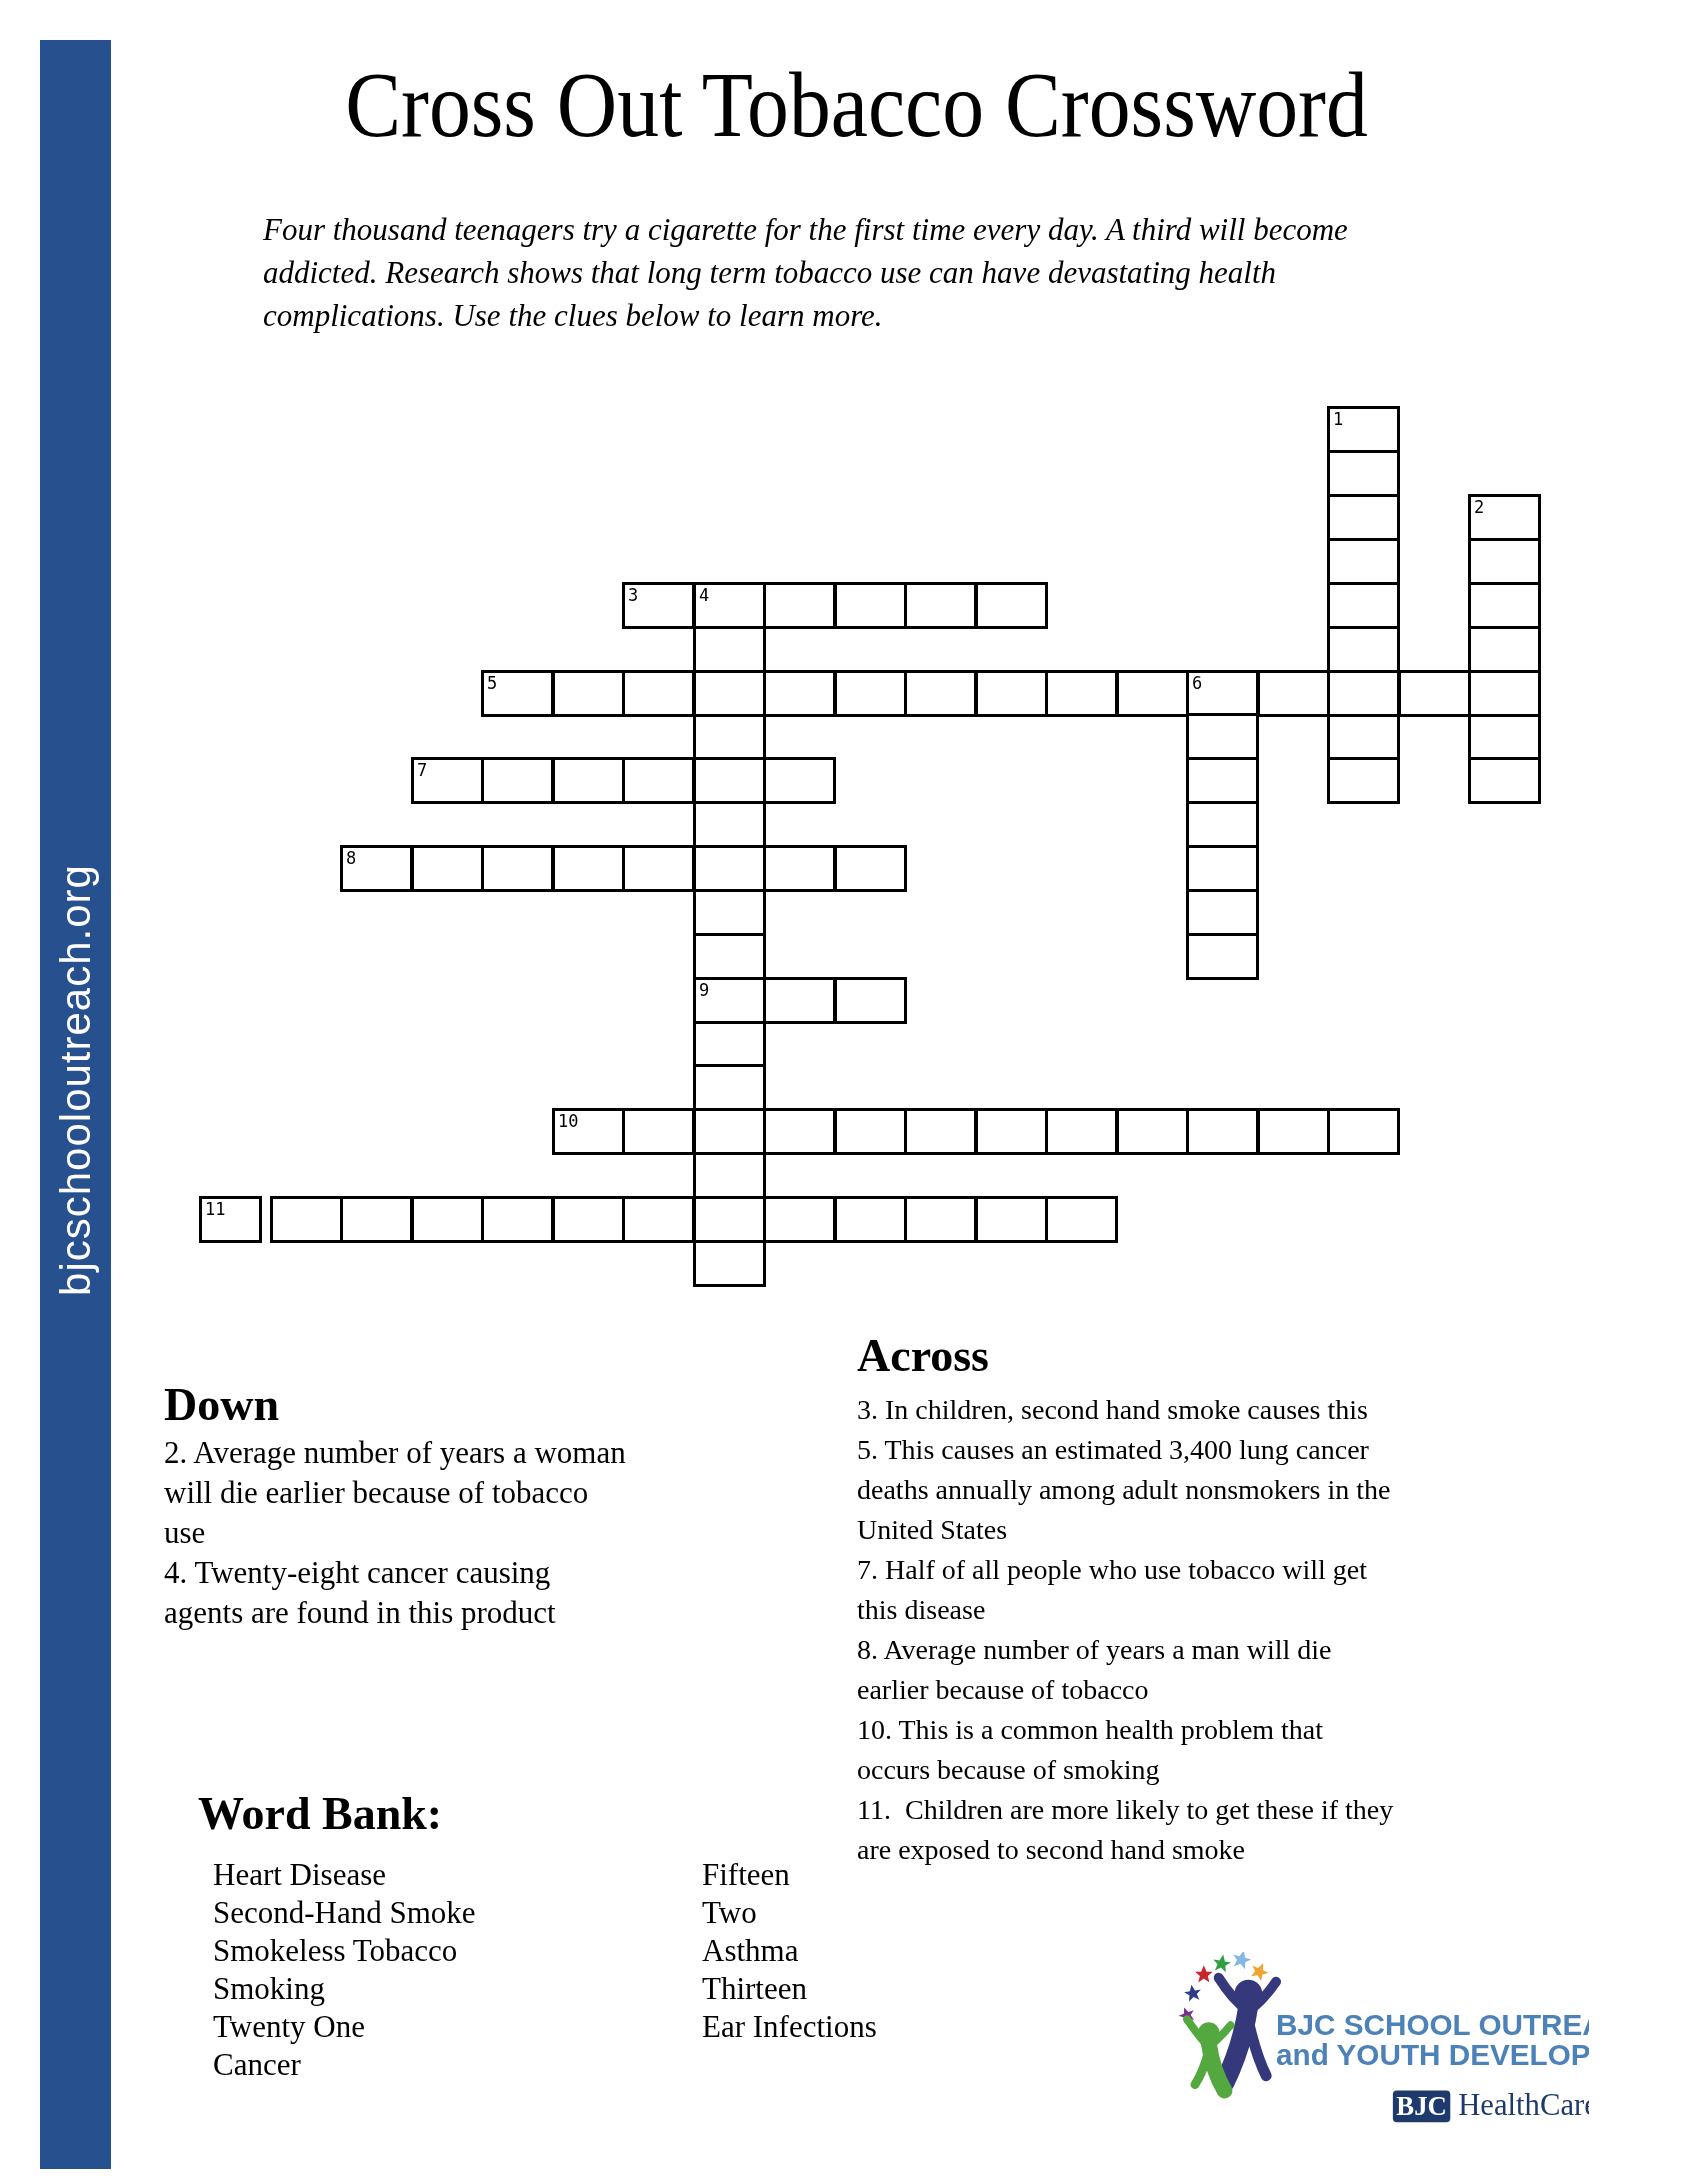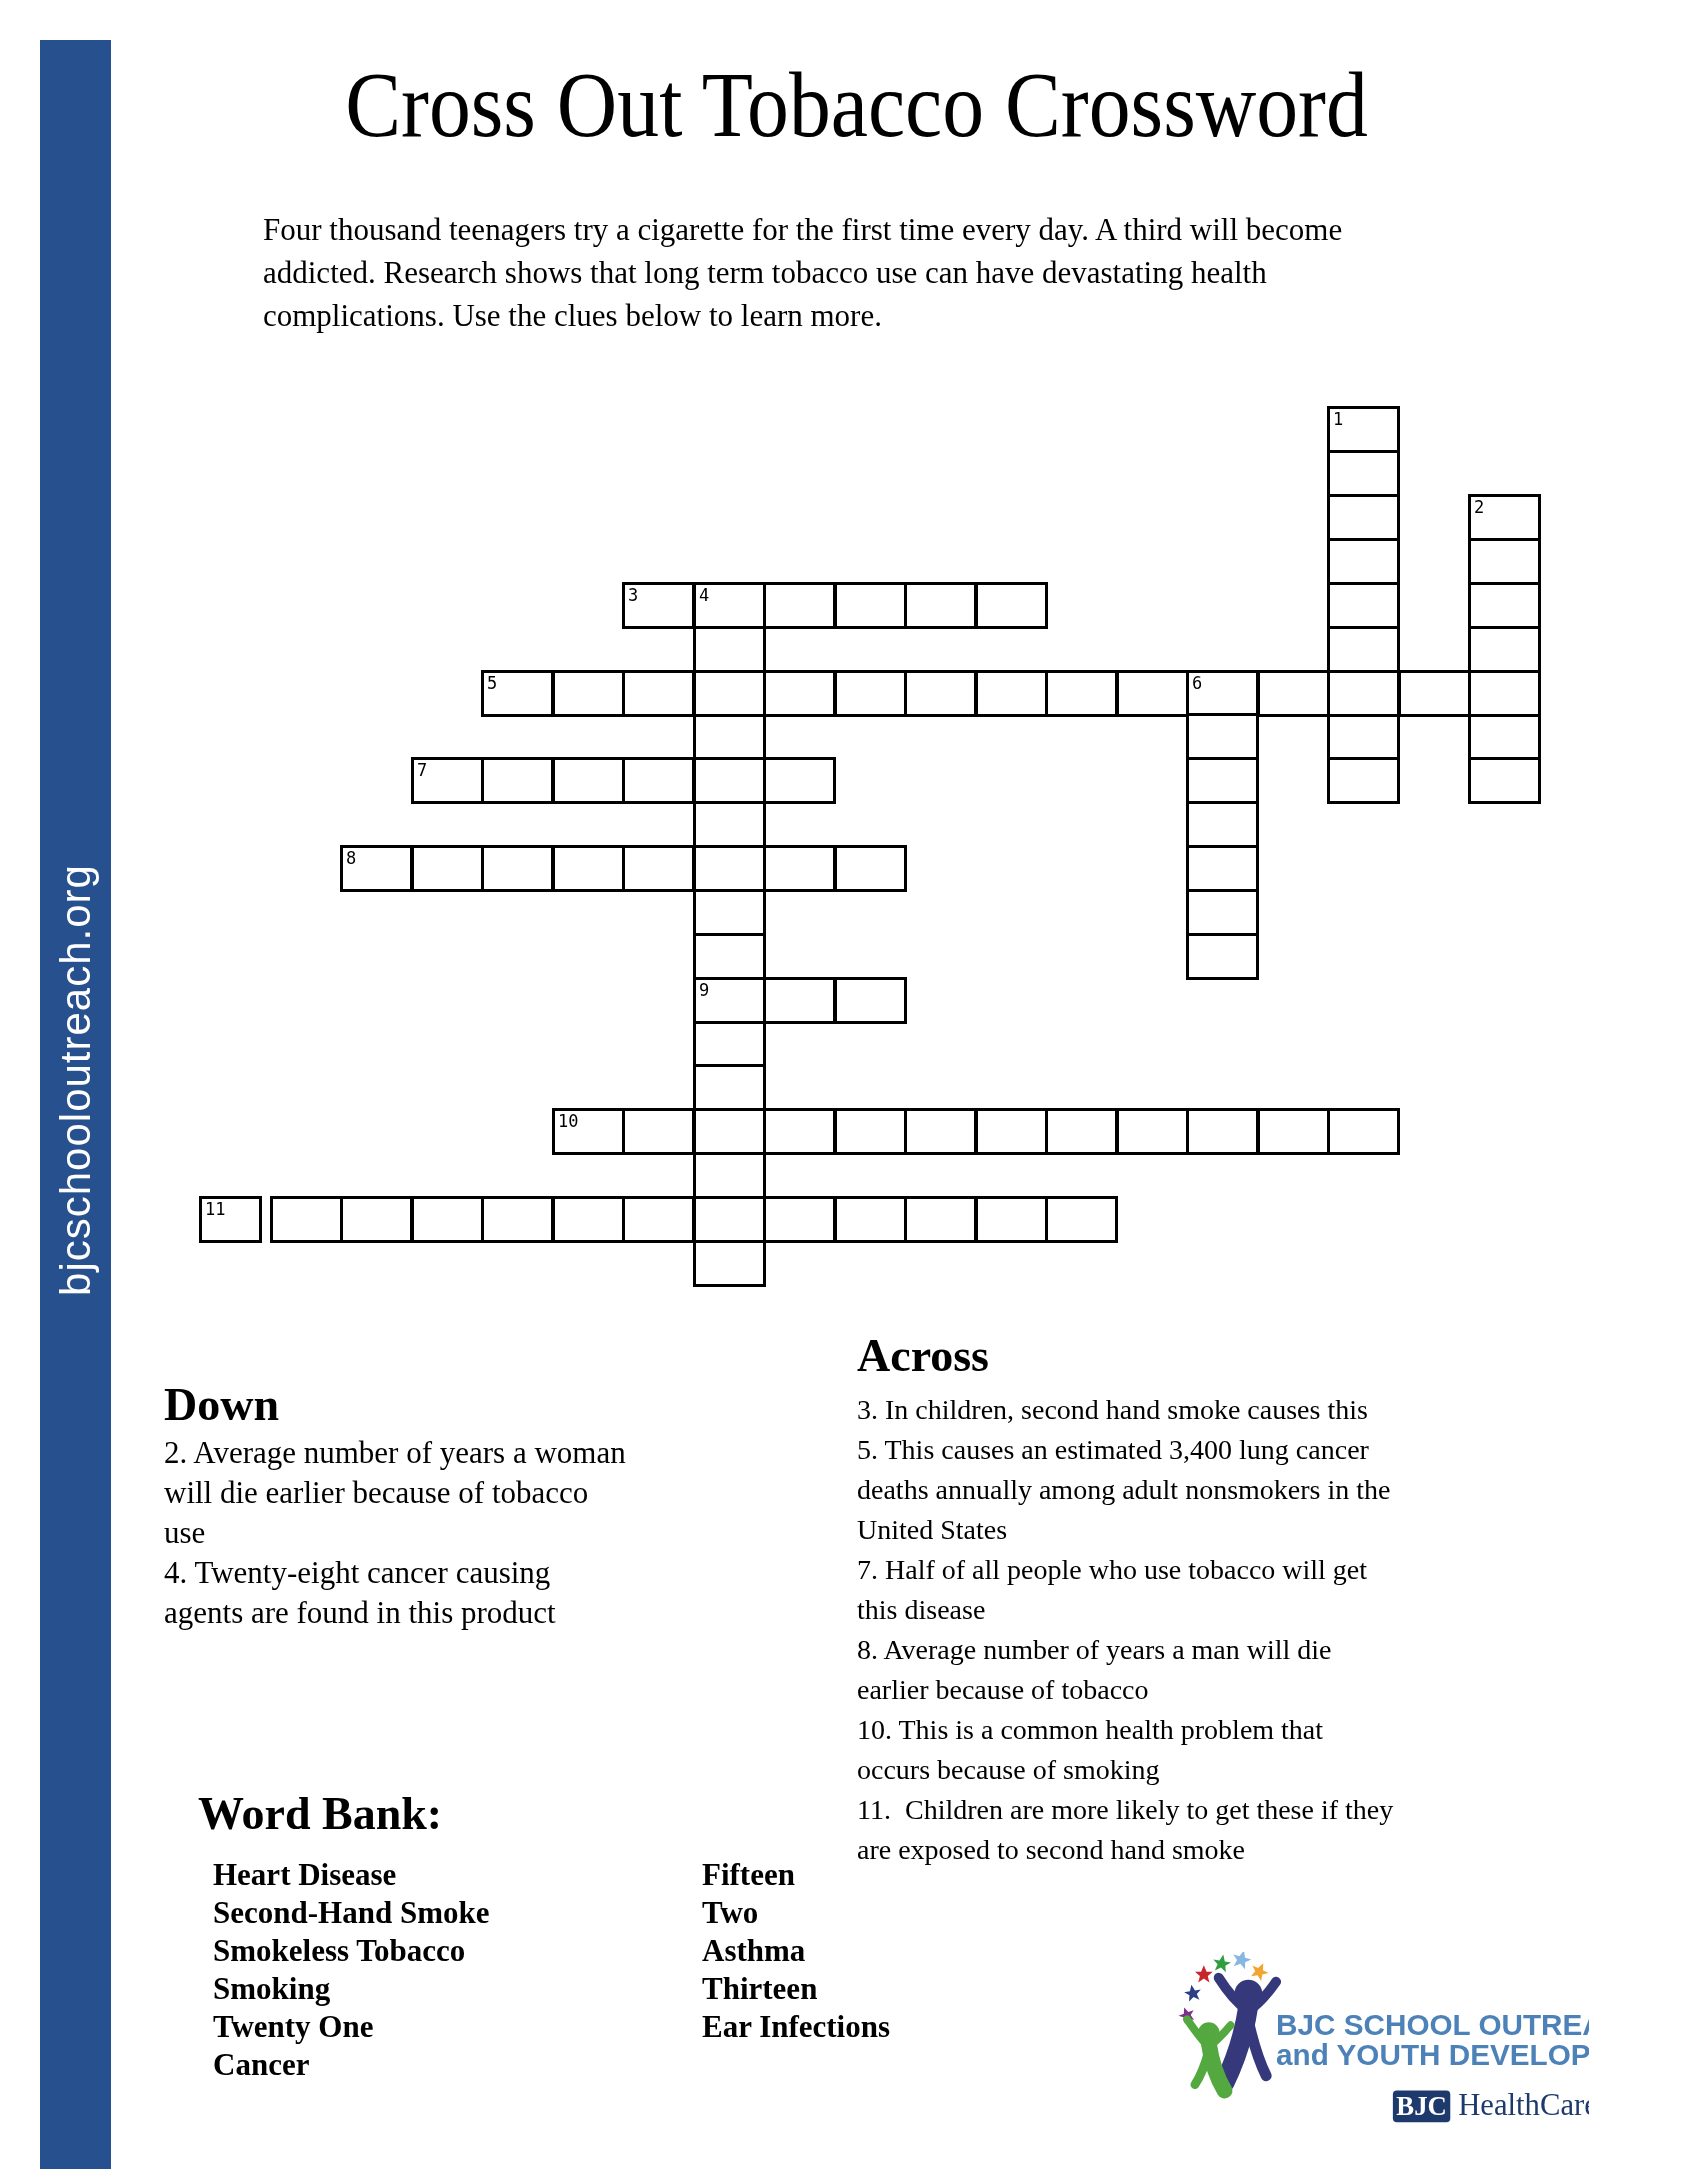--- a/index.html
+++ b/index.html
@@ -22,21 +22,21 @@
   
   .title{
     position:absolute;left:114px;top:51px;width:1485px;
     text-align:center;font-size:93px;font-weight:400;
     transform:scaleX(0.9);transform-origin:50% 50%;
     white-space:nowrap;margin:0;
   }
   
   .intro{
     position:absolute;left:263px;top:208px;width:1168px;
-    font-size:31px;line-height:43px;
+    font-size:31px;line-height:43px;font-style:italic;
   }
   
   #grid{position:absolute;left:0;top:0;}
   .cell{
     position:absolute;box-sizing:border-box;border:3px solid #000;background:#fff;
   }
   .cellnum{
     position:absolute;left:3px;top:1px;
     font-family:"DejaVu Sans Mono",monospace;font-size:17px;line-height:19px;
   }
@@ -48,21 +48,21 @@
   .across-sec{position:absolute;left:857px;top:1330px;width:540px;}
   .down-sec .clue{font-size:31px;line-height:40px;white-space:pre-wrap;}
   .across-sec .clue{font-size:28px;line-height:40px;white-space:pre-wrap;}
   .down-sec .clues{margin-top:3px;}
   .across-sec .clues{margin-top:9px;}
   
   .wordbank{position:absolute;left:158px;top:1788px;width:693px;margin-left:40px;}
   .wb-cols{position:relative;margin-top:17px;}
   .wb-col1{position:absolute;left:15px;top:0;}
   .wb-col2{position:absolute;left:504px;top:0;}
-  .wb-item{font-size:31px;line-height:38px;font-weight:bold;}
+  .wb-item{font-size:31px;line-height:38px;}
   
   .logo{position:absolute;left:1173px;top:1952px;}
 </style>
 </head>
 <body>
 
 <div class="sidebar" style="background: rgb(39, 80, 143);">
   <div class="sidebar-text">bjcschooloutreach.org</div>
 </div>
 

